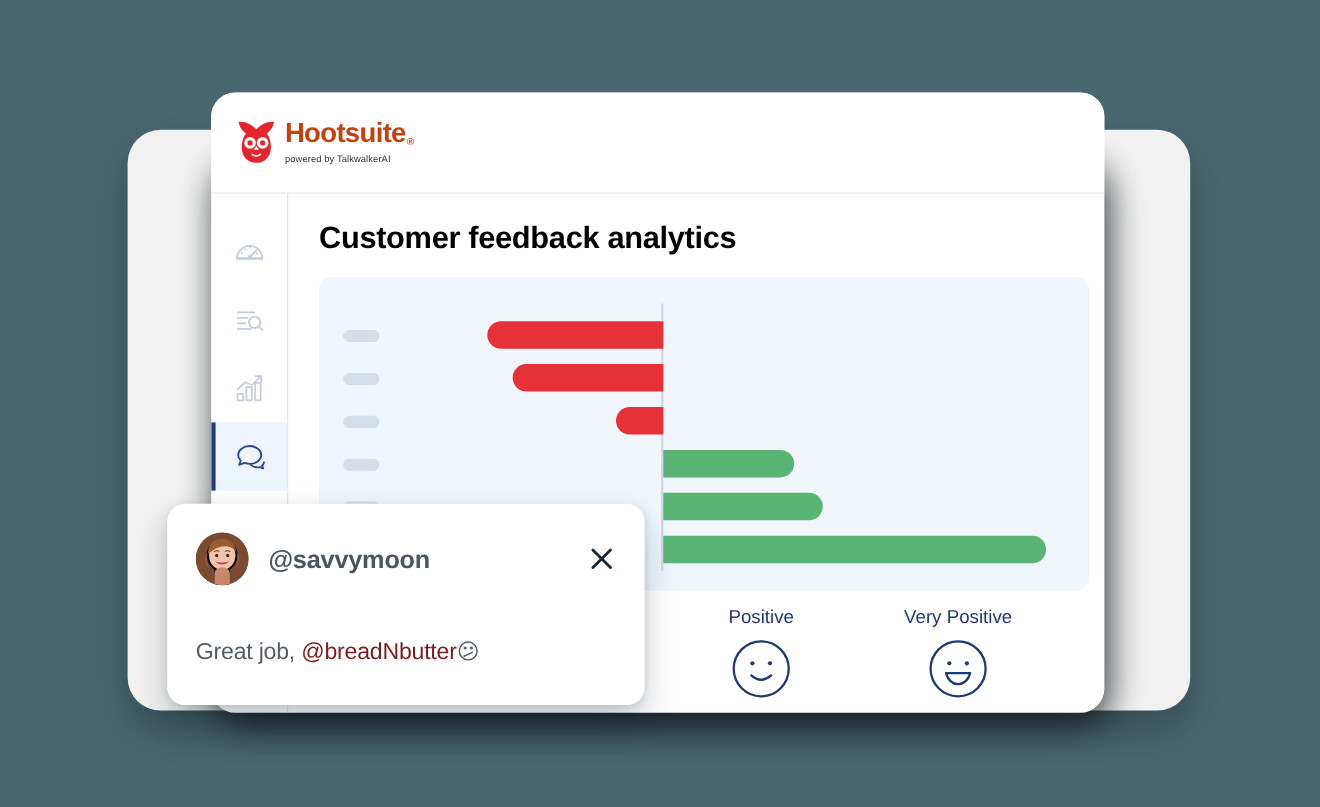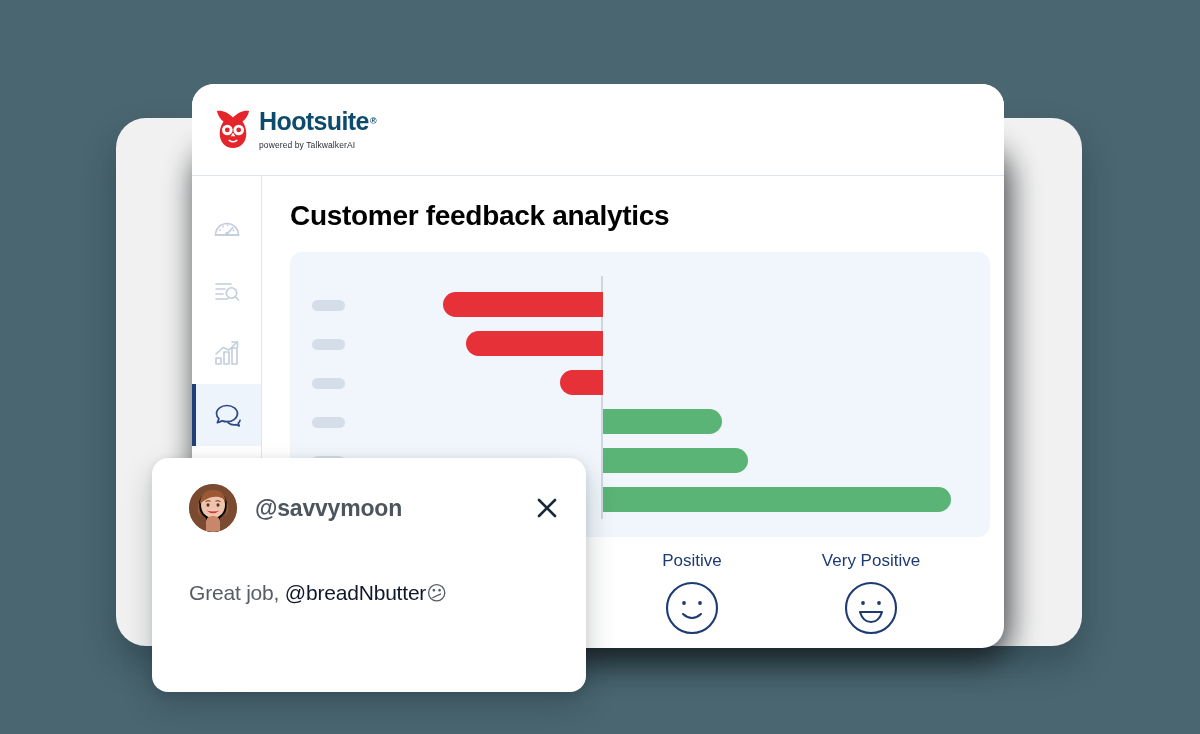--- a/index.html
+++ b/index.html
@@ -72,22 +72,22 @@
   }
 
   .logo-lockup { display: flex; align-items: flex-start; }
 
   .owl-mark { width: 38px; height: 40px; flex: none; margin-top: 1px; }
 
   .logo-text { margin-left: 7px; padding-top: 1px; }
 
   .logo-word {
     display: flex;
-    align-items: center;
-    color: #0c4a6e;
+    align-items: flex-end;
+    color: #c2410c;
     font-size: 25px;
     font-weight: bold;
     letter-spacing: -0.6px;
     line-height: 1;
   }
   .logo-reg { font-size: 9px; margin-left: 1px; margin-top: 1px; }
 
   .logo-tagline {
     margin-top: 4px;
     font-size: 8.5px;
@@ -213,25 +213,25 @@
   }
 
   .face { width: 58px; height: 58px; color: #1e3a73; }
 
   
   .tweet-card {
     position: absolute;
     left: 152px;
     top: 458px;
     width: 434px;
-    height: 234px;
+    height: 183px;
     background: #ffffff;
     border-radius: 16px;
     box-shadow: 0 14px 30px rgba(12,26,38,0.22), 0 2px 8px rgba(12,26,38,0.10);
-    padding: 26px 26px 0 37px;
+    padding: 26px 26px 0 26px;
   }
 
   .tweet-head {
     display: flex;
     align-items: center;
     margin-bottom: 16px;
   }
 
   .avatar {
     width: 48px; height: 48px;
@@ -258,21 +258,21 @@
     flex: none;
   }
   .close-btn svg { display: block; width: 26px; height: 26px; }
 
   .tweet-text {
     font-size: 21px;
     line-height: 1.42;
     color: #555d66;
     letter-spacing: -0.2px;
   }
-  .mention { color: #0f172a; margin-top: 44px; }
+  .mention { color: #7f1d1d; margin-top: 44px; }
   .tweet-emoji { font-size: 20px; }
 </style>
 </head>
 <body>
 
 <div class="stage">
 
   <div class="back-card"></div>
 
   <div class="card-shadow"></div>

